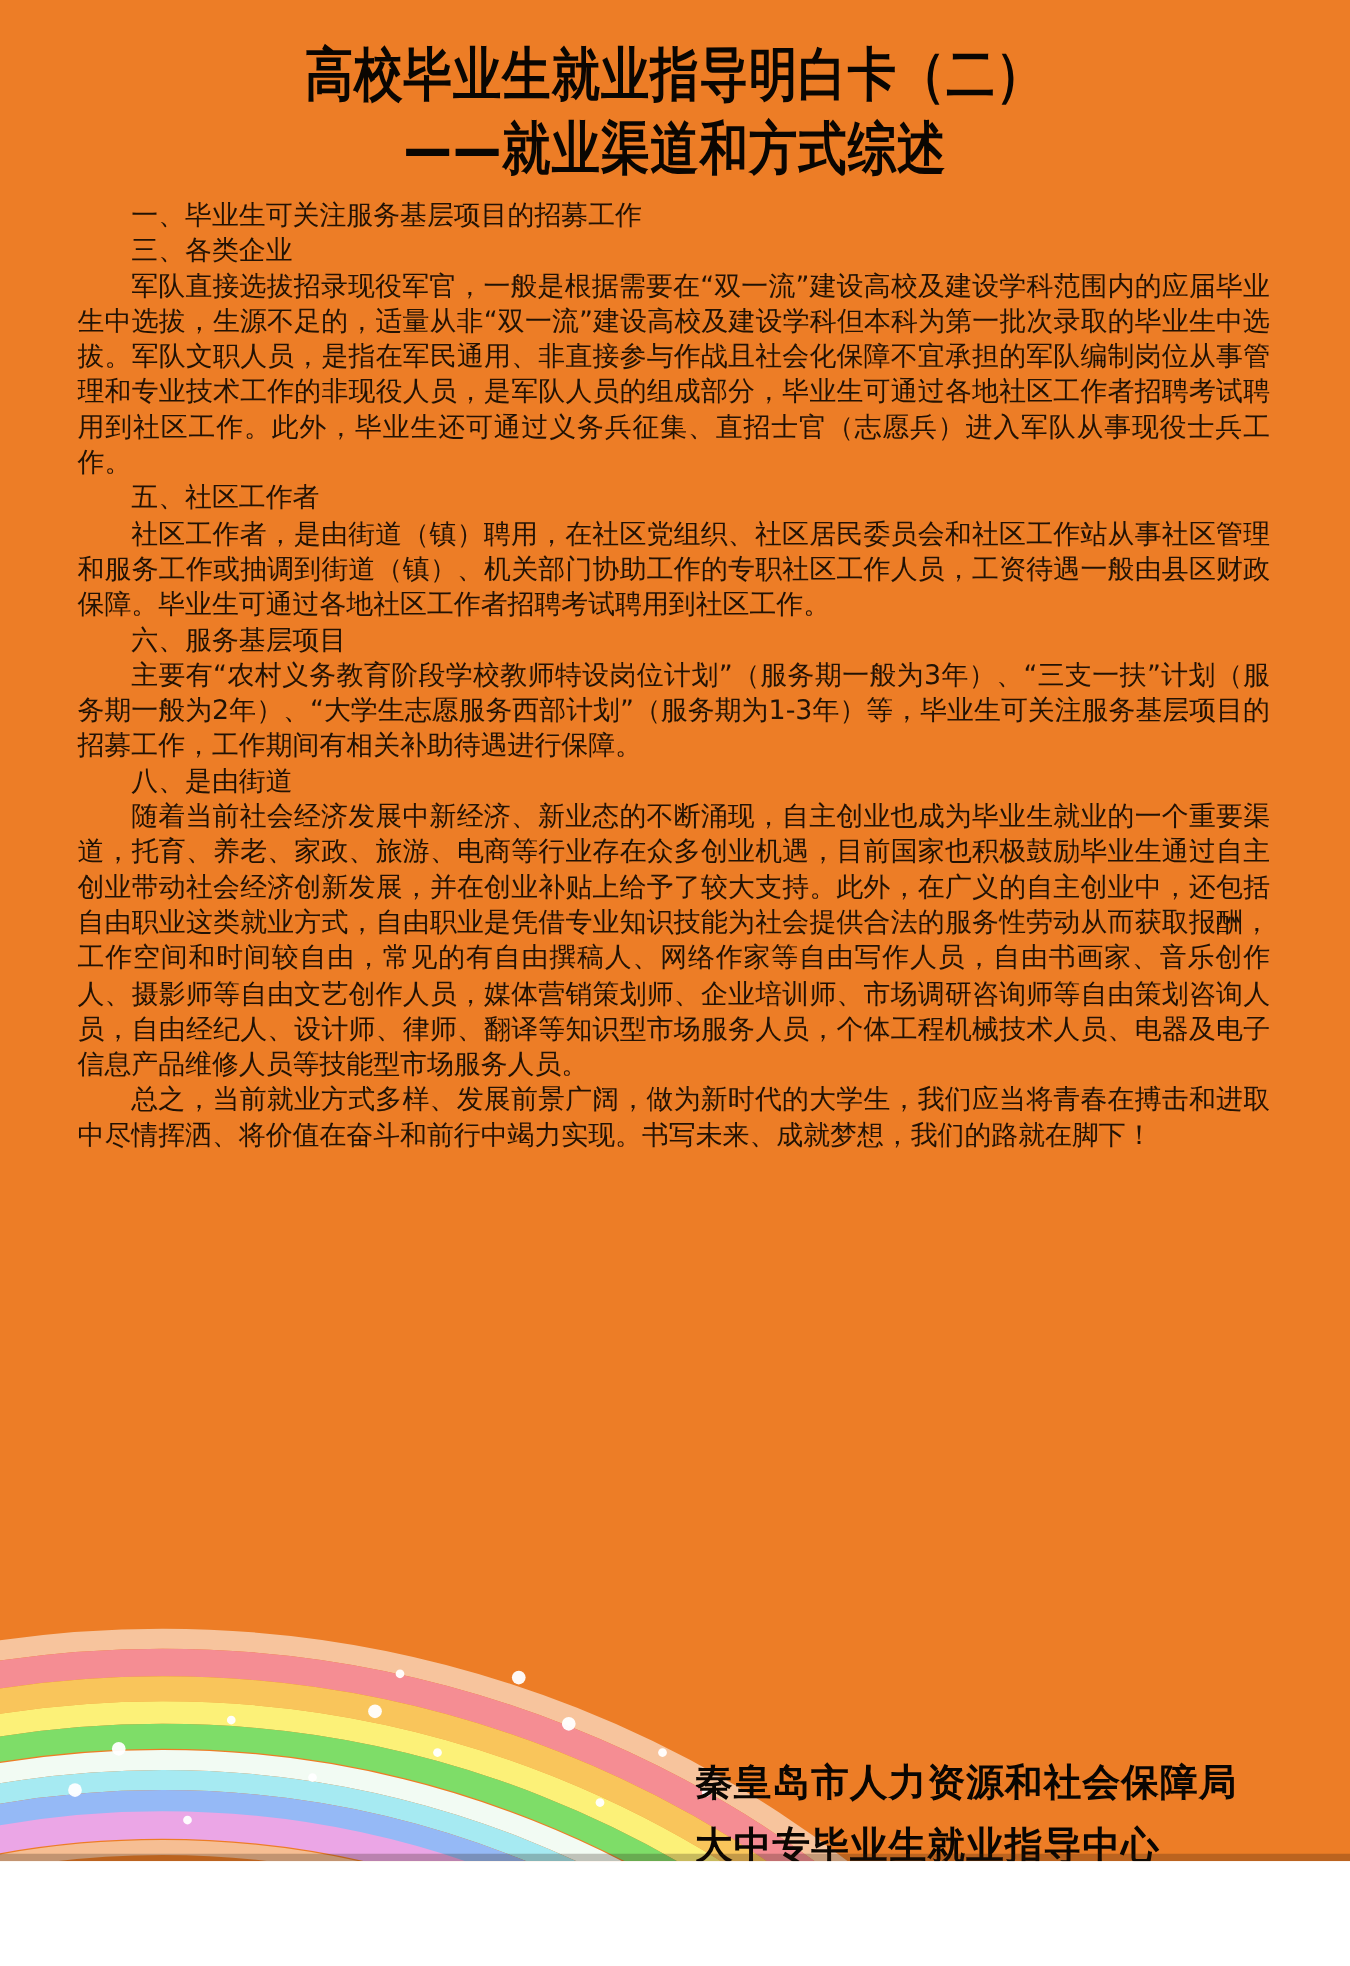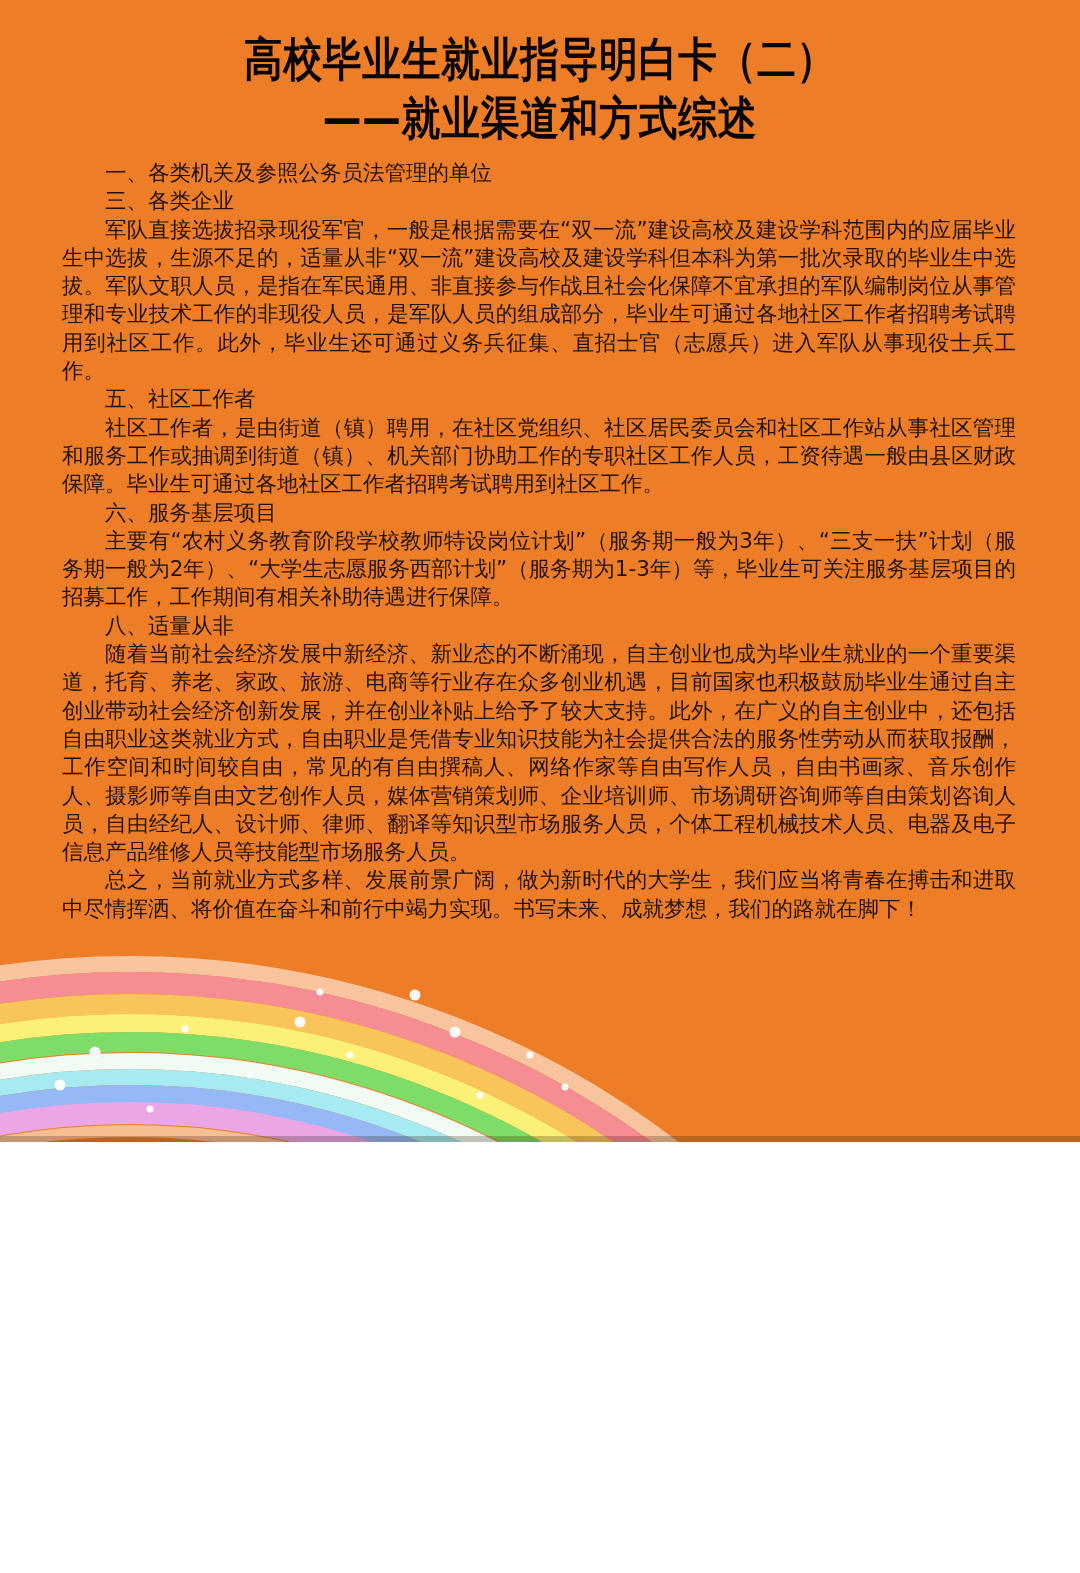--- a/index.html
+++ b/index.html
@@ -1,18 +1,18 @@
 <!DOCTYPE html>
 <html lang="zh"><head>
 <meta charset="utf-8">
 <style>
   html,body{margin:0;padding:0;}
   .page{
     position:relative;
-    width:1080px;height:1142px;
+    width:1080px;height:1489px;
     overflow:hidden;
     font-family:"DejaVu Sans","Liberation Sans",sans-serif;
     background:#ed7d26;
   }
   
   .title{
     position:absolute;top:30px;left:0;width:1080px;
     text-align:center;
     font-size:46px;font-weight:900;line-height:59px;
     color:#0a0602;
@@ -70,38 +70,38 @@
 
 <div class="page" style="background: rgb(237, 125, 38);">
 
   <div class="title">
     <div>高校毕业生就业指导明白卡（二）</div>
     <div>——就业渠道和方式综述</div>
   </div>
 
   <div class="doc-body" style="color: rgb(34, 18, 4);">
     <section>
-      <h2>一、各类机关及参照公务员法管理的单位</h2>
+      <h2>一、毕业生可关注服务基层项目的招募工作</h2>
     </section>
     <section>
       <h2>三、各类企业</h2>
     </section>
     <section>
       <p>军队直接选拔招录现役军官，一般是根据需要在“双一流”建设高校及建设学科范围内的应届毕业生中选拔，生源不足的，适量从非“双一流”建设高校及建设学科但本科为第一批次录取的毕业生中选拔。军队文职人员，是指在军民通用、非直接参与作战且社会化保障不宜承担的军队编制岗位从事管理和专业技术工作的非现役人员，是军队人员的组成部分，毕业生可通过各地社区工作者招聘考试聘用到社区工作。此外，毕业生还可通过义务兵征集、直招士官（志愿兵）进入军队从事现役士兵工作。</p>
     </section>
     <section>
       <h2>五、社区工作者</h2>
       <p>社区工作者，是由街道（镇）聘用，在社区党组织、社区居民委员会和社区工作站从事社区管理和服务工作或抽调到街道（镇）、机关部门协助工作的专职社区工作人员，工资待遇一般由县区财政保障。毕业生可通过各地社区工作者招聘考试聘用到社区工作。</p>
     </section>
     <section>
       <h2>六、服务基层项目</h2>
       <p>主要有“农村义务教育阶段学校教师特设岗位计划”（服务期一般为3年）、“三支一扶”计划（服务期一般为2年）、“大学生志愿服务西部计划”（服务期为1-3年）等，毕业生可关注服务基层项目的招募工作，工作期间有相关补助待遇进行保障。</p>
     </section>
     <section>
-      <h2>八、适量从非</h2>
+      <h2>八、是由街道</h2>
       <p>随着当前社会经济发展中新经济、新业态的不断涌现，自主创业也成为毕业生就业的一个重要渠道，托育、养老、家政、旅游、电商等行业存在众多创业机遇，目前国家也积极鼓励毕业生通过自主创业带动社会经济创新发展，并在创业补贴上给予了较大支持。此外，在广义的自主创业中，还包括自由职业这类就业方式，自由职业是凭借专业知识技能为社会提供合法的服务性劳动从而获取报酬，工作空间和时间较自由，常见的有自由撰稿人、网络作家等自由写作人员，自由书画家、音乐创作人、摄影师等自由文艺创作人员，媒体营销策划师、企业培训师、市场调研咨询师等自由策划咨询人员，自由经纪人、设计师、律师、翻译等知识型市场服务人员，个体工程机械技术人员、电器及电子信息产品维修人员等技能型市场服务人员。</p>
     </section>
     <p class="closing">总之，当前就业方式多样、发展前景广阔，做为新时代的大学生，我们应当将青春在搏击和进取中尽情挥洒、将价值在奋斗和前行中竭力实现。书写未来、成就梦想，我们的路就在脚下！</p>
   </div>
 
   <div class="footer">
     <div>秦皇岛市人力资源和社会保障局</div>
     <div>大中专毕业生就业指导中心</div>
     <div>2024年3月</div>
   </div>

